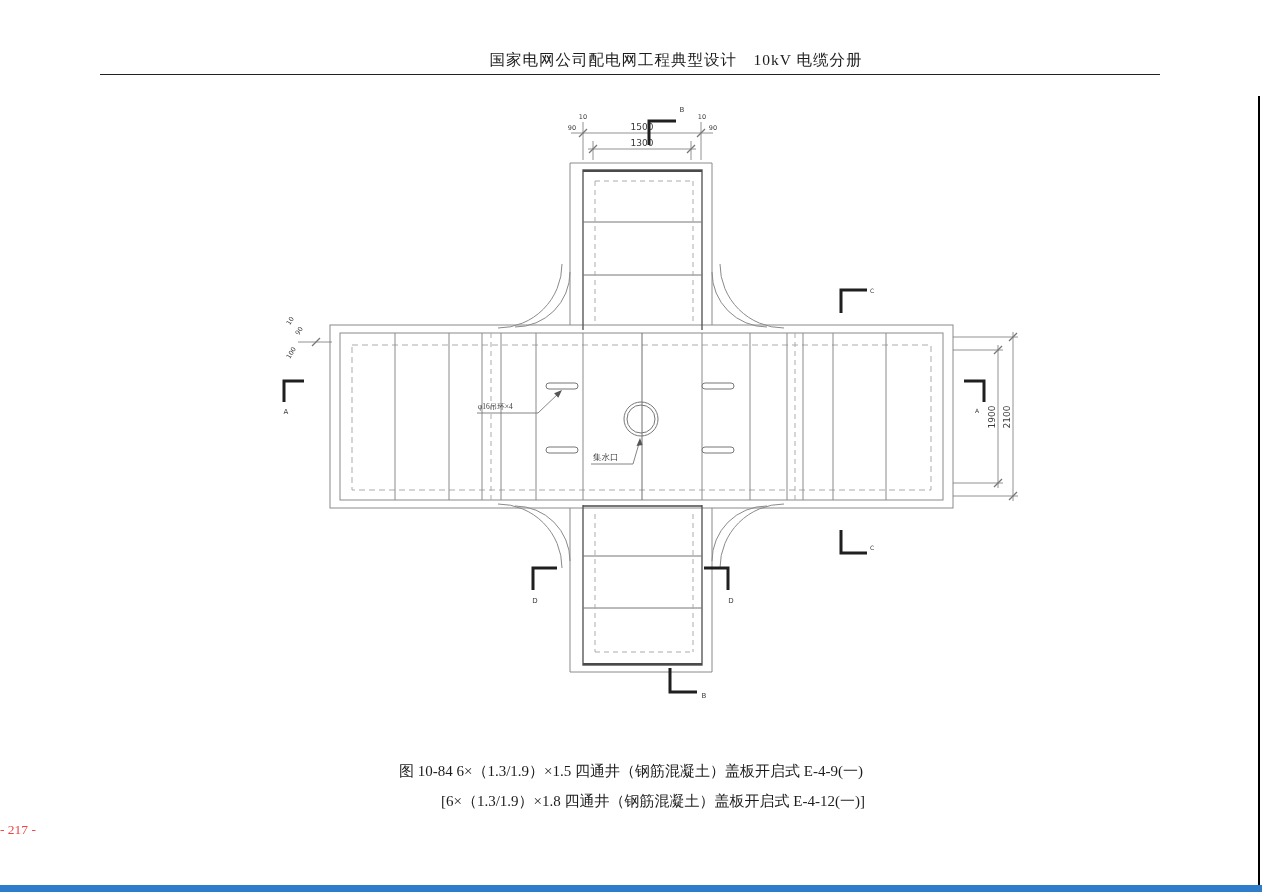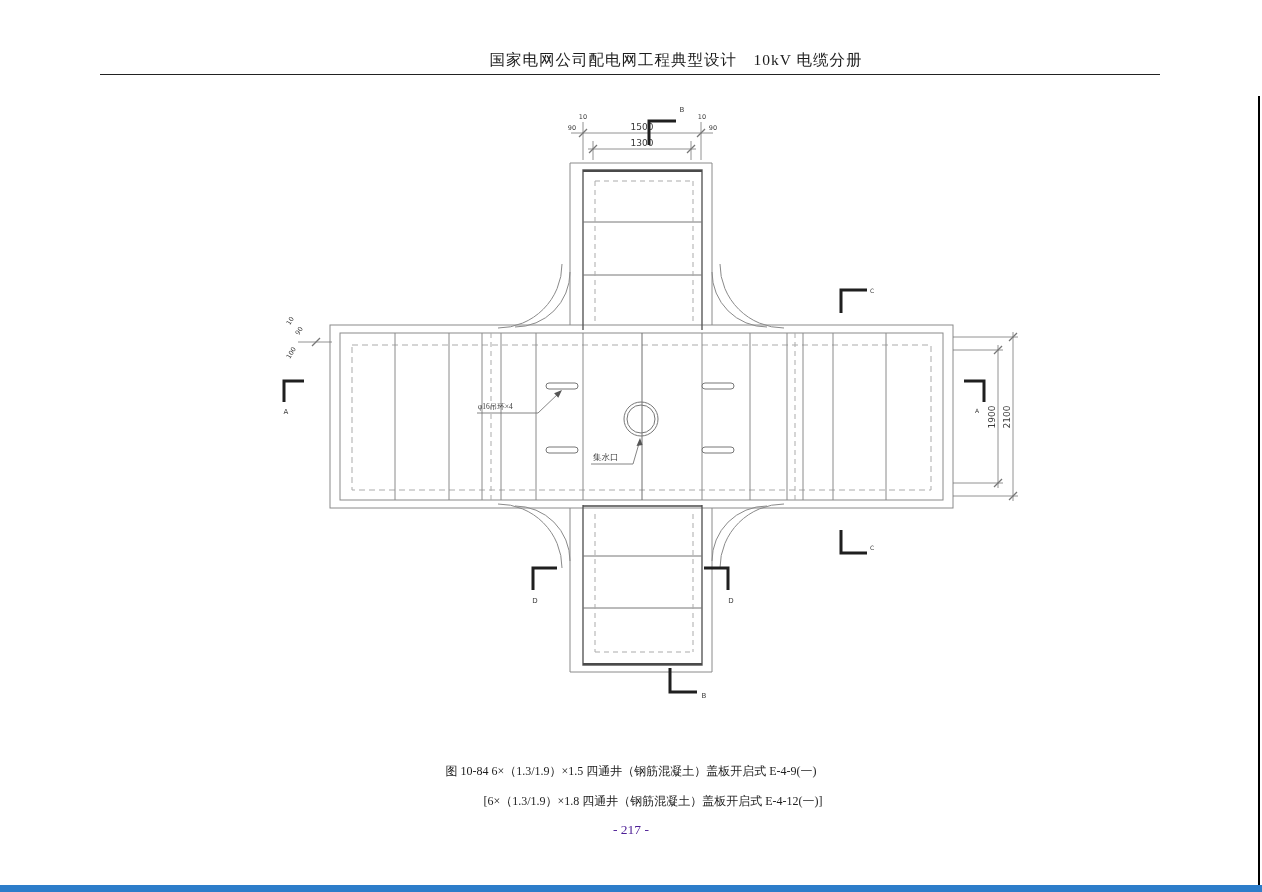--- a/index.html
+++ b/index.html
@@ -11,26 +11,26 @@
     position:absolute;top:50px;left:0;width:100%;text-align:center;
     font-size:15.5px;color:#1c1c1c;letter-spacing:1px;padding-left:45px;
   }
   .header-rule{
     position:absolute;top:74px;left:100px;width:1060px;height:0;
     border-top:1.6px solid #222;
   }
   .drawing-svg{position:absolute;top:0;left:0;}
   .caption{
     position:absolute;top:756px;left:0;width:100%;text-align:center;
-    font-size:12px;color:#1c1c1c;line-height:30px;
+    font-size:15px;color:#1c1c1c;line-height:30px;
   }
   .caption .line2{position:relative;left:22px;}
   .page-number{
-    position:absolute;top:822px;left:0;width:100%;text-align:center;
-    font-size:13.5px;color:#4c1d95;
+    position:absolute;top:822px;left:0;width:100%;text-align:left;
+    font-size:13.5px;color:#ef4444;
   }
   .right-border{
     position:absolute;top:96px;right:2px;width:2.4px;height:789px;background:#000;
   }
   .bottom-bar{
     position:absolute;left:0;bottom:0;width:100%;height:7px;
   }
   svg text{font-family:"DejaVu Sans","Liberation Sans",sans-serif;fill:#3a3a3a;}
   svg text.cn{font-family:"Liberation Serif","DejaVu Serif",serif;}
 </style>

